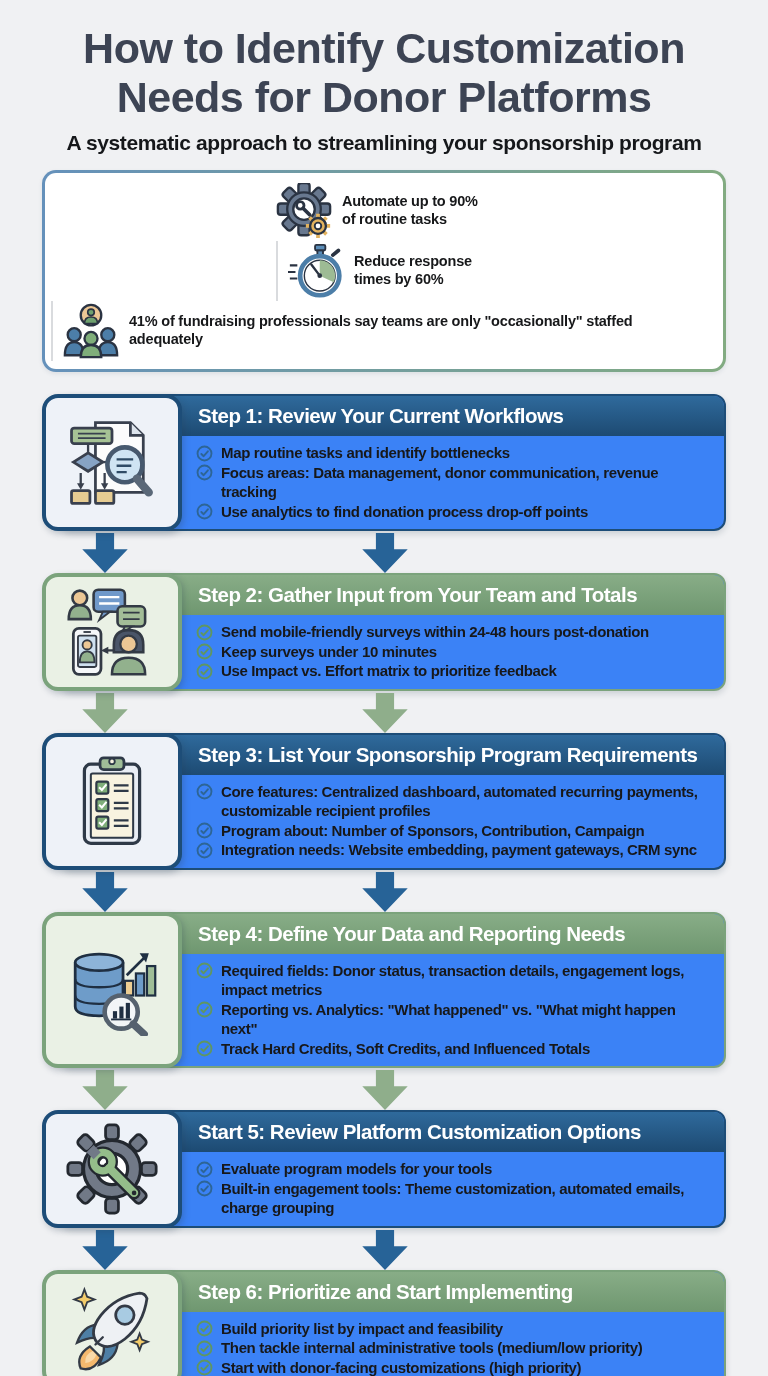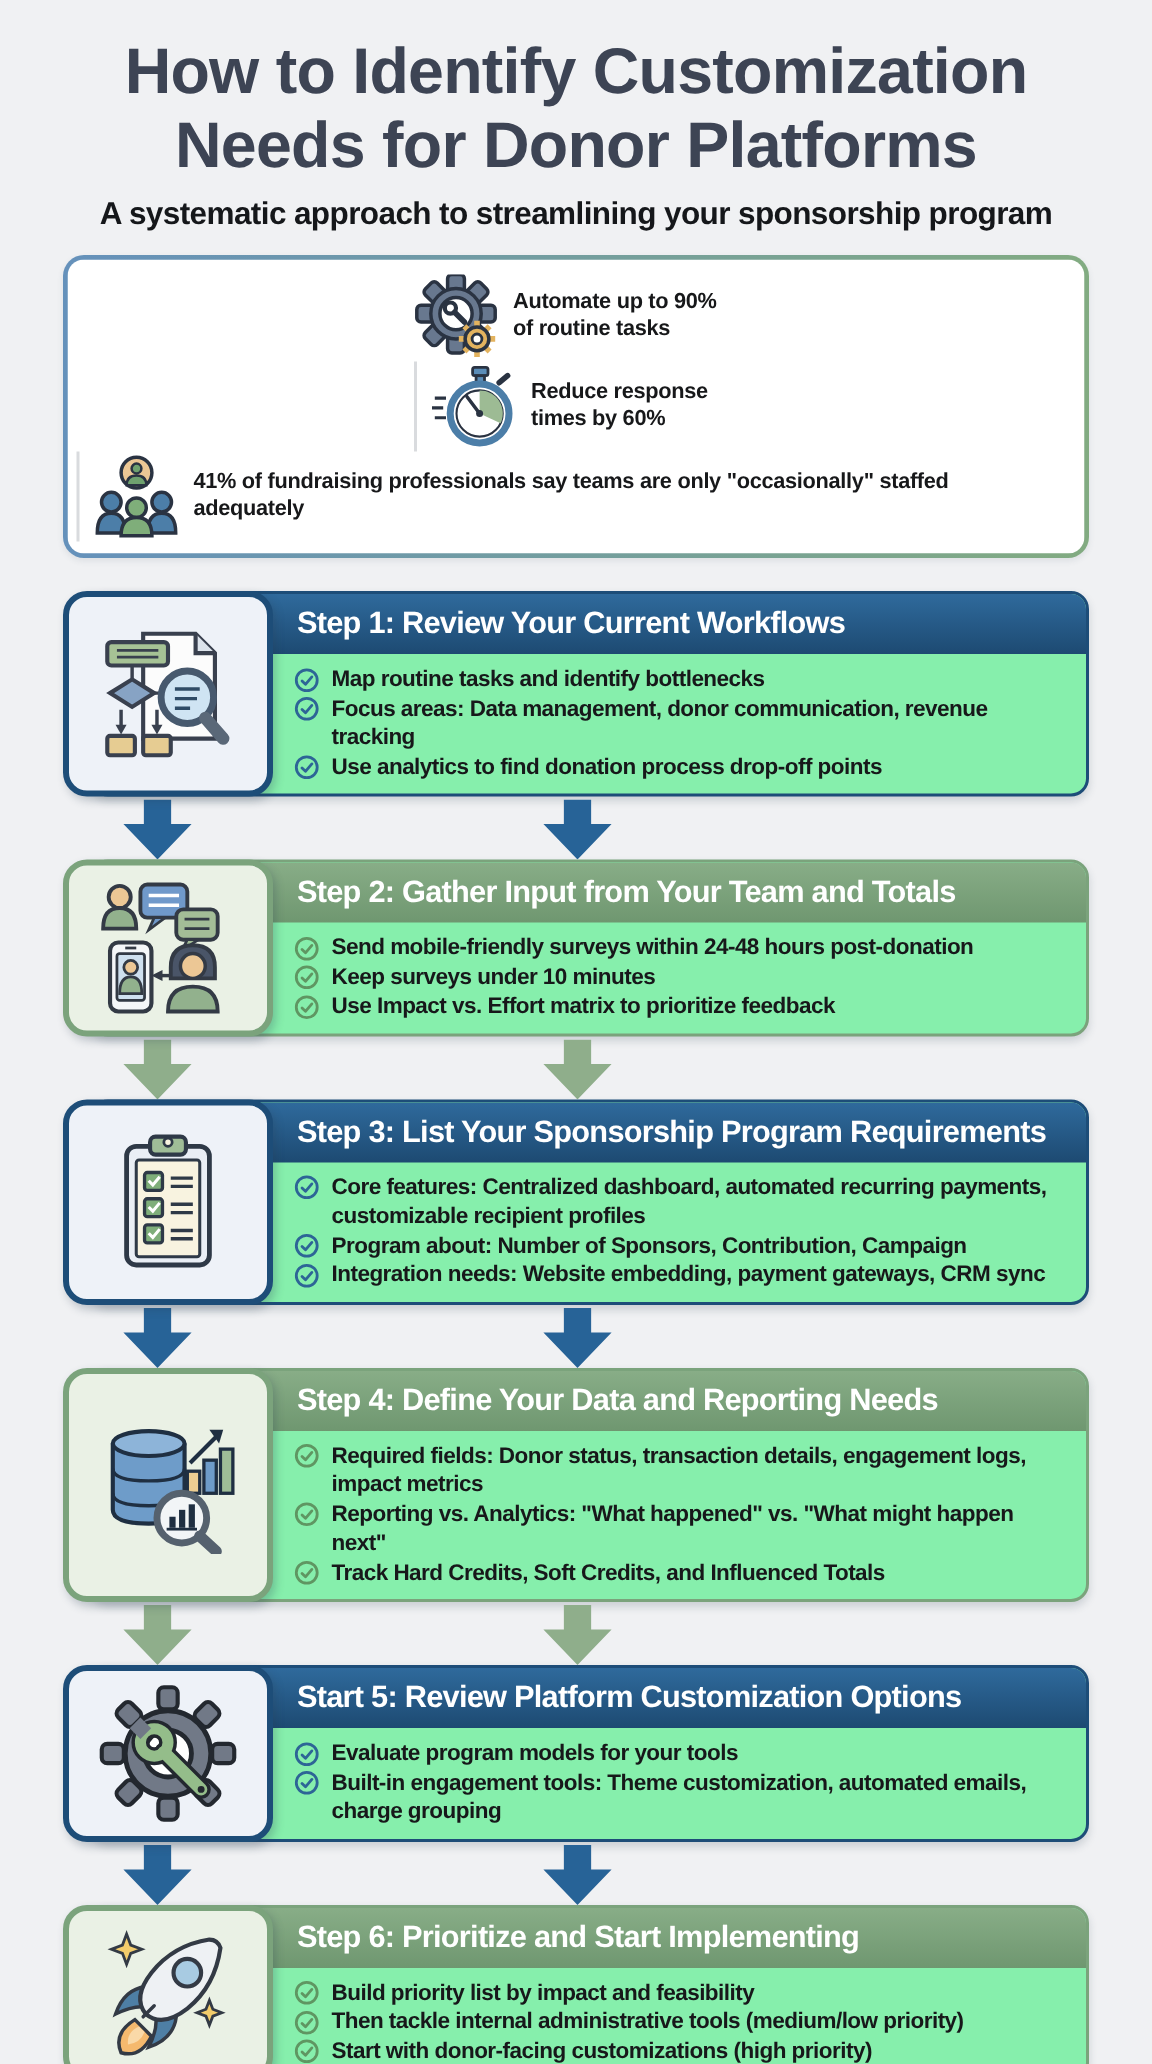--- a/index.html
+++ b/index.html
@@ -49,21 +49,21 @@
   .step { position:relative; margin:0 42px; }
   .icon-box {
     position:absolute; left:0; top:0; height:100%; width:140px; z-index:2;
     border:4px solid var(--border); border-radius:16px;
     background:var(--iconbg);
     display:flex; align-items:center; justify-content:center;
     box-shadow:2px 3px 6px rgba(40,60,80,.25);
   }
   .step-main {
     margin-left:18px; border:2.5px solid var(--border); border-radius:12px;
-    background:#86efac; overflow:hidden;
+    background:#3b82f6; overflow:hidden;
     box-shadow:0 3px 6px rgba(40,60,80,.18);
   }
   .step-header {
     background:linear-gradient(180deg,var(--hdr1),var(--hdr2));
     color:#ffffff; font-weight:700; font-size:20.5px; letter-spacing:-0.5px;
     padding:8px 12px 8px 136px; min-height:40px;
   }
   .step-body { list-style:none; padding:7px 10px 8px 134px; }
   .step-body li {
     display:flex; align-items:flex-start; gap:8px;

